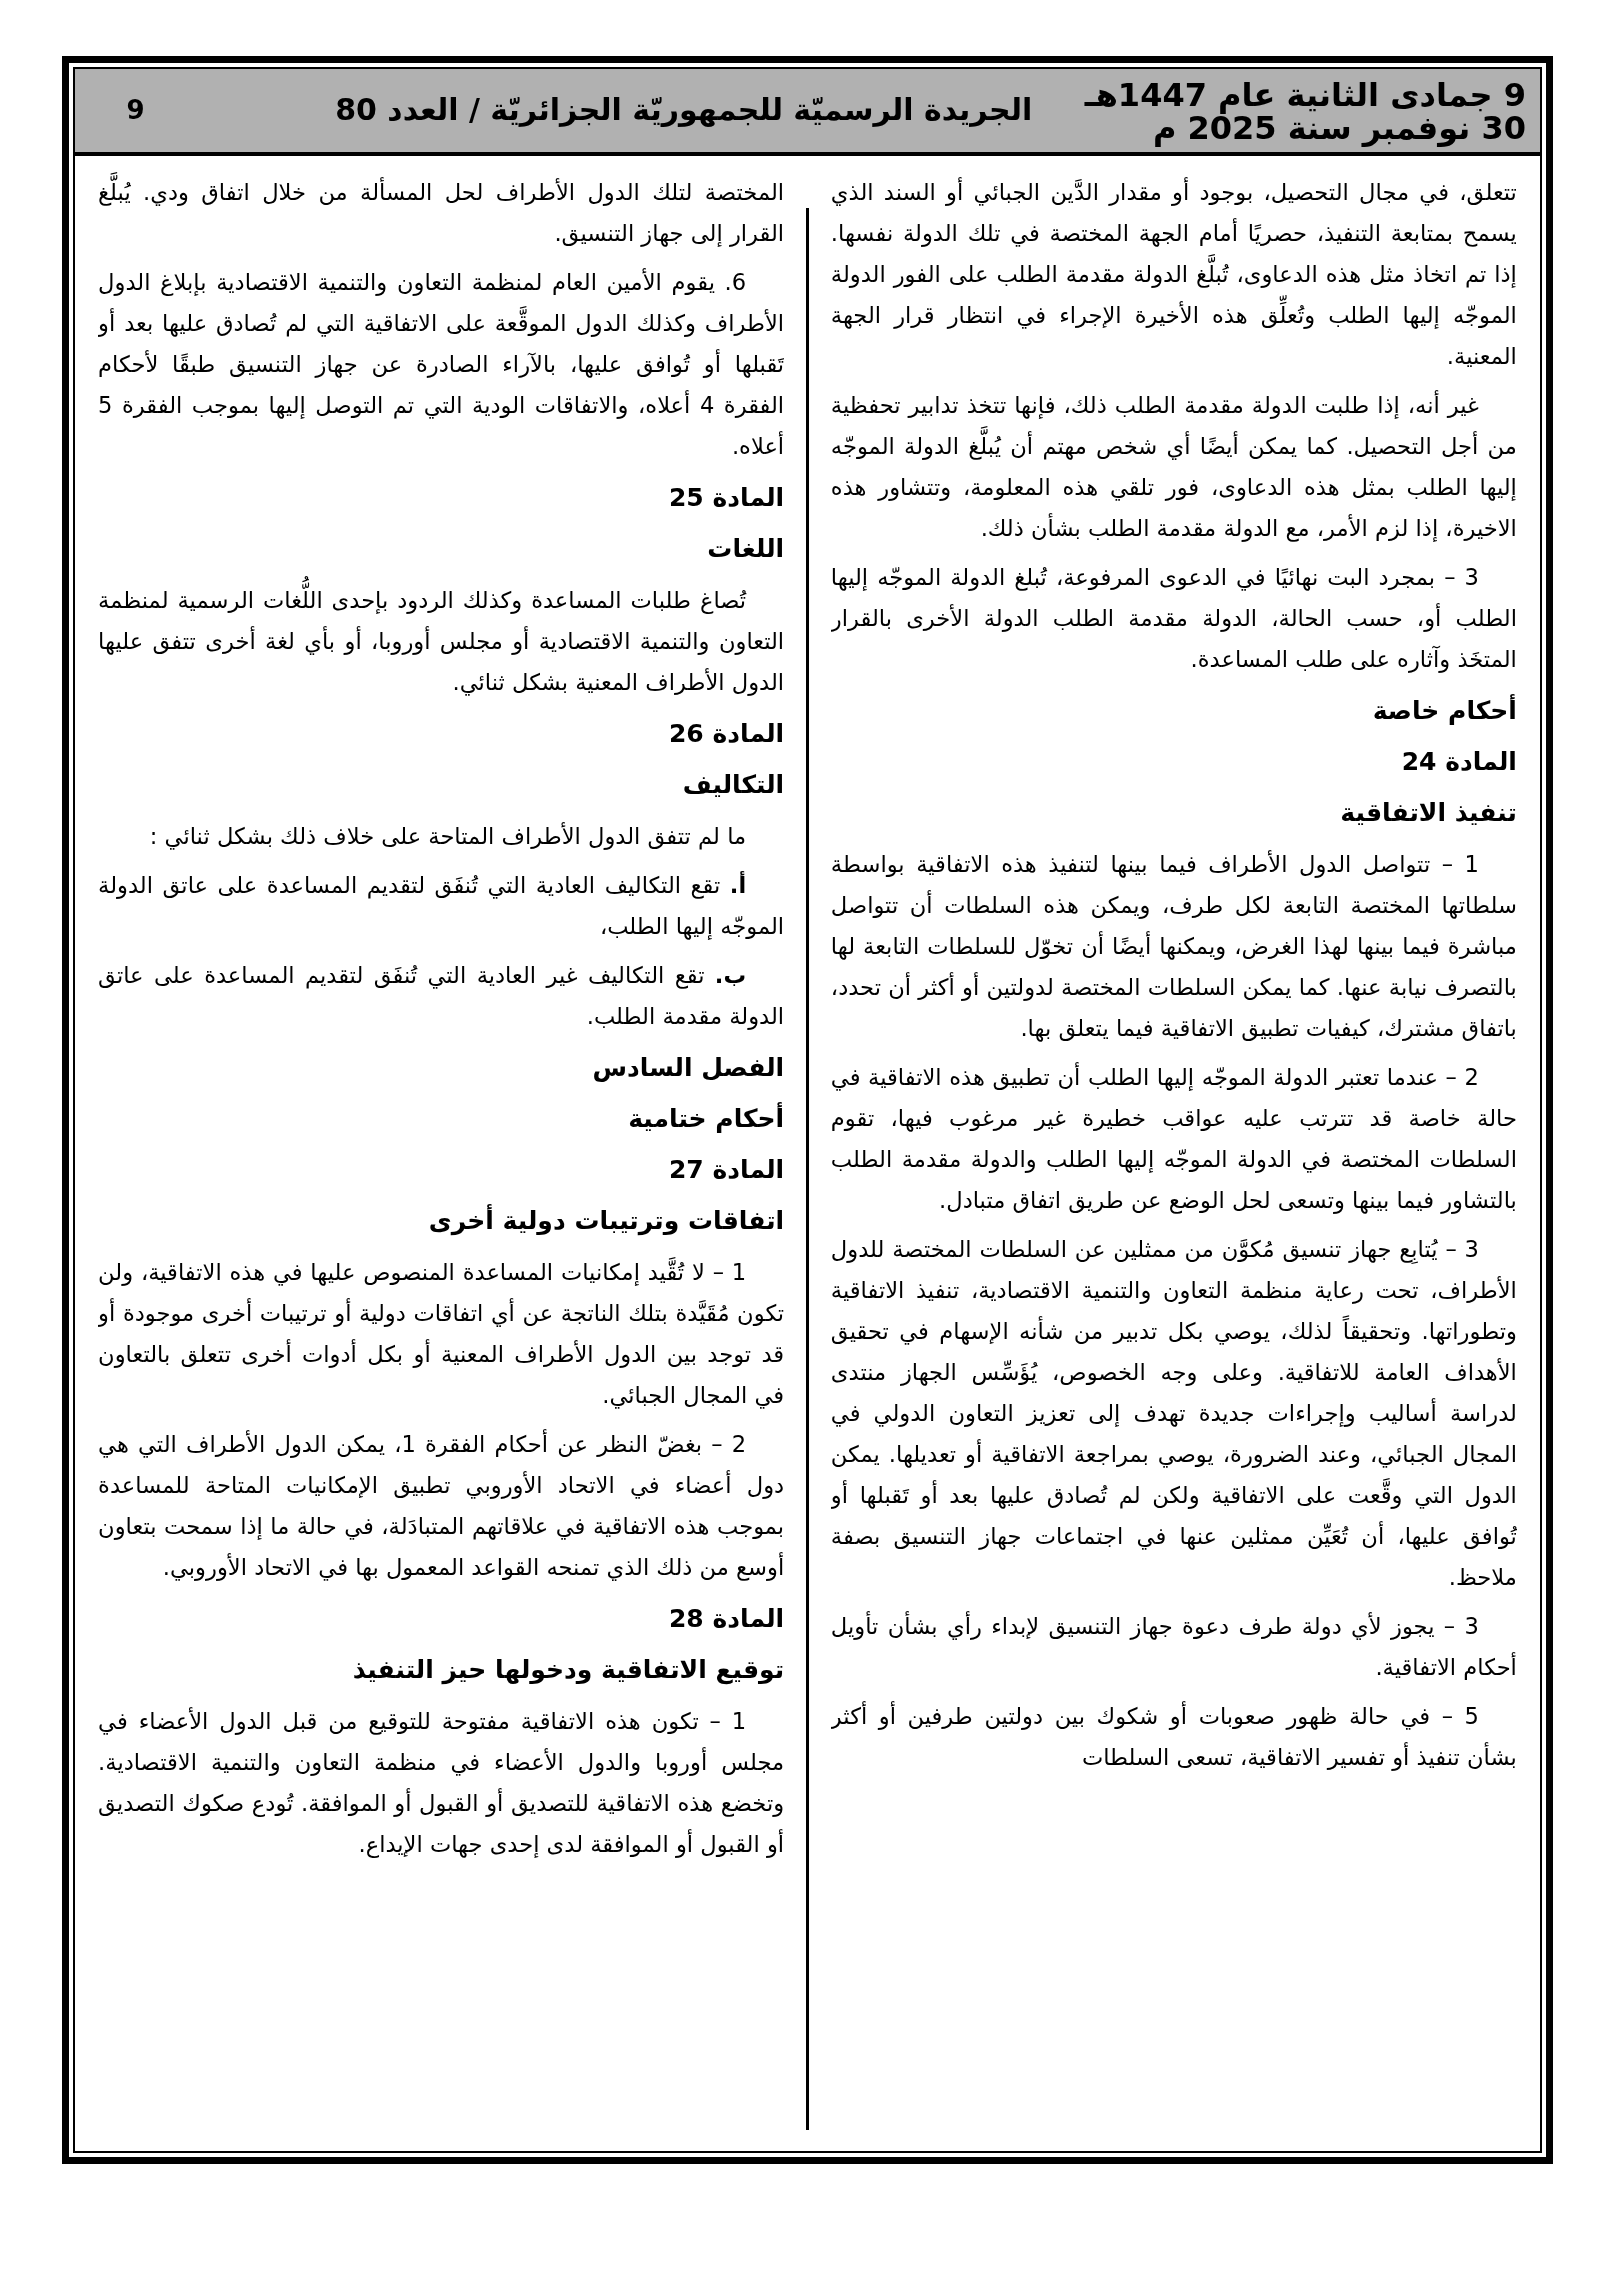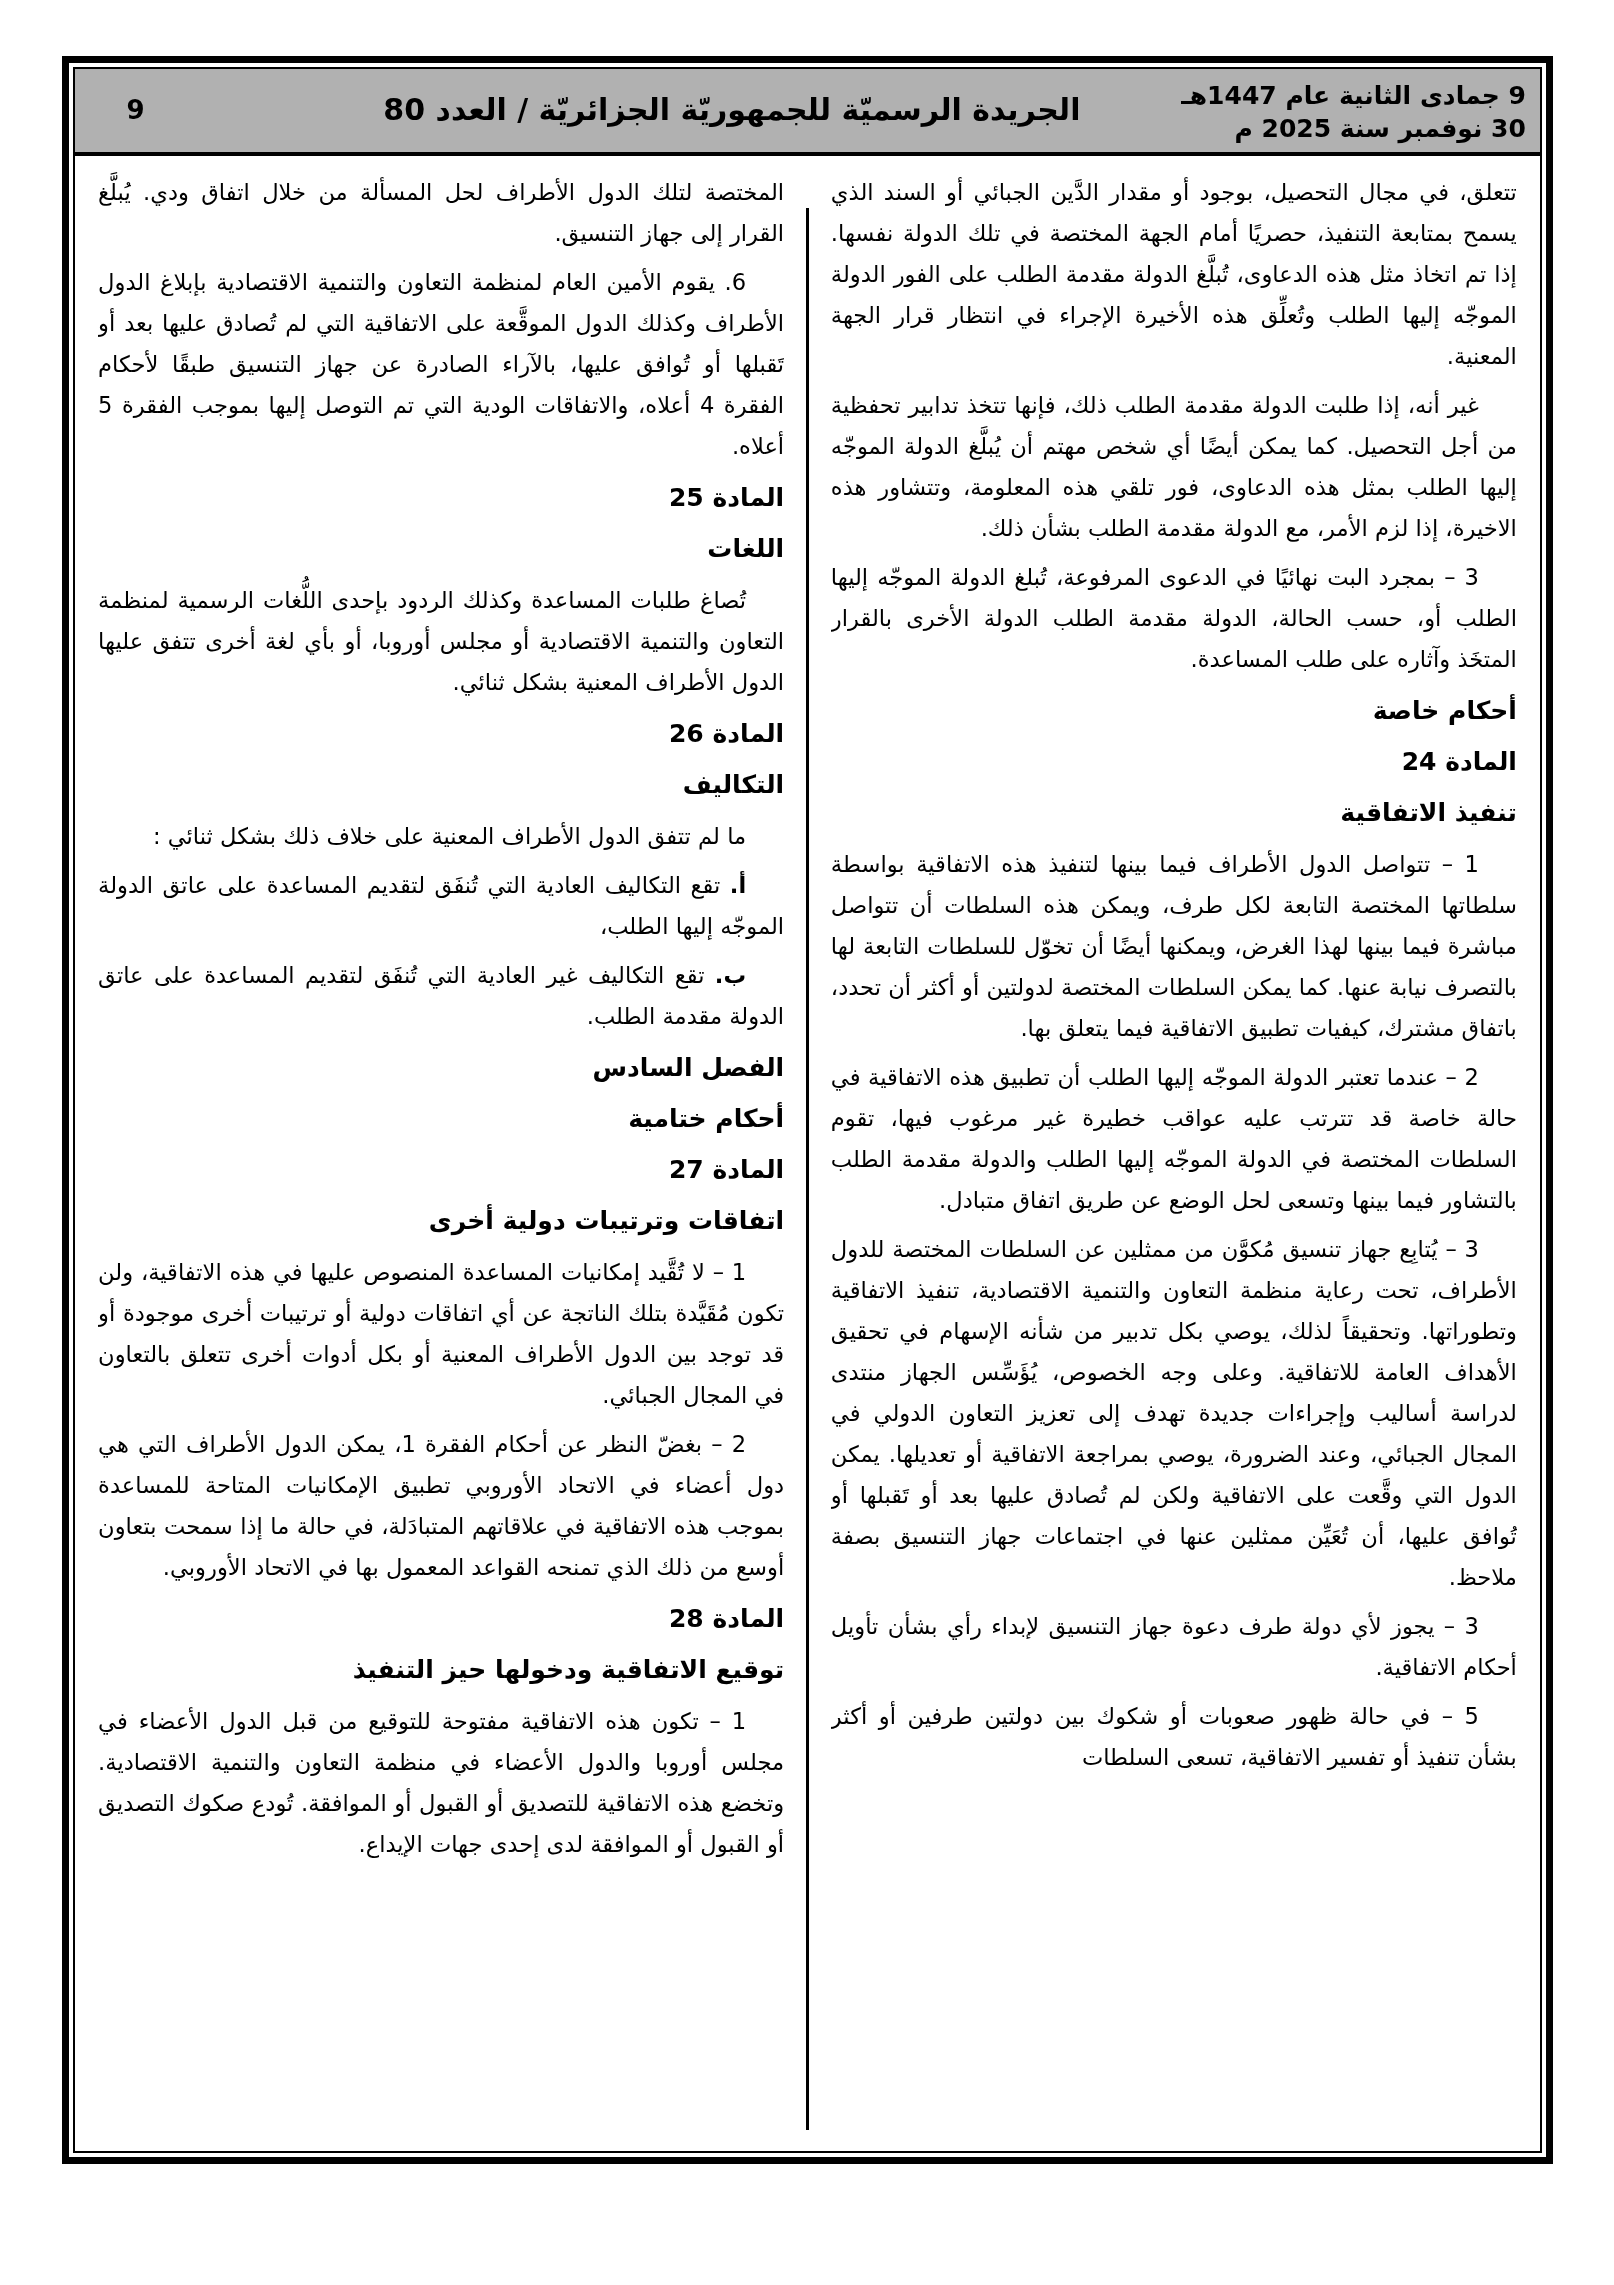--- a/index.html
+++ b/index.html
@@ -34,21 +34,21 @@
     background:#b1b1b1;
     border-bottom:4.5px solid #000;
     display:flex;
     align-items:center;
     overflow:hidden;
   }
   .hdr-dates {
     flex:0 0 299px;
     padding:3.6px 14.5px 0 0;
     font-weight:bold;
-    font-size:25px;
+    font-size:32px;
     line-height:33px;
     white-space:nowrap;
   }
   .hdr-title {
     flex:1 1 auto;
     text-align:center;
     font-weight:bold;
     font-size:30px;
     line-height:34px;
     white-space:nowrap;
@@ -129,21 +129,21 @@
             </div>
           <div class="divider"></div>
           <div class="col" id="col-left">
               <p class="para">المختصة لتلك الدول الأطراف لحل المسألة من خلال اتفاق ودي. يُبلَّغ القرار إلى جهاز التنسيق.</p>
               <p class="para indent">6. يقوم الأمين العام لمنظمة التعاون والتنمية الاقتصادية بإبلاغ الدول الأطراف وكذلك الدول الموقَّعة على الاتفاقية التي لم تُصادق عليها بعد أو تَقبلها أو تُوافق عليها، بالآراء الصادرة عن جهاز التنسيق طبقًا لأحكام الفقرة 4 أعلاه، والاتفاقات الودية التي تم التوصل إليها بموجب الفقرة 5 أعلاه.</p>
               <div class="heading">المادة 25</div>
               <div class="heading">اللغات</div>
               <p class="para indent">تُصاغ طلبات المساعدة وكذلك الردود بإحدى اللُّغات الرسمية لمنظمة التعاون والتنمية الاقتصادية أو مجلس أوروبا، أو بأي لغة أخرى تتفق عليها الدول الأطراف المعنية بشكل ثنائي.</p>
               <div class="heading">المادة 26</div>
               <div class="heading">التكاليف</div>
-              <p class="para indent">ما لم تتفق الدول الأطراف المعنية على خلاف ذلك بشكل ثنائي :</p>
+              <p class="para indent">ما لم تتفق الدول الأطراف المتاحة على خلاف ذلك بشكل ثنائي :</p>
               <p class="para indent"><b>أ.</b> تقع التكاليف العادية التي تُنفَق لتقديم المساعدة على عاتق الدولة الموجّه إليها الطلب،</p>
               <p class="para indent"><b>ب.</b> تقع التكاليف غير العادية التي تُنفَق لتقديم المساعدة على عاتق الدولة مقدمة الطلب.</p>
               <div class="heading">الفصل السادس</div>
               <div class="heading">أحكام ختامية</div>
               <div class="heading">المادة 27</div>
               <div class="heading">اتفاقات وترتيبات دولية أخرى</div>
               <p class="para indent">1 – لا تُقَّيد إمكانيات المساعدة المنصوص عليها في هذه الاتفاقية، ولن تكون مُقَيَّدة بتلك الناتجة عن أي اتفاقات دولية أو ترتيبات أخرى موجودة أو قد توجد بين الدول الأطراف المعنية أو بكل أدوات أخرى تتعلق بالتعاون في المجال الجبائي.</p>
               <p class="para indent">2 – بغضّ النظر عن أحكام الفقرة 1، يمكن الدول الأطراف التي هي دول أعضاء في الاتحاد الأوروبي تطبيق الإمكانيات المتاحة للمساعدة بموجب هذه الاتفاقية في علاقاتهم المتبادَلة، في حالة ما إذا سمحت بتعاون أوسع من ذلك الذي تمنحه القواعد المعمول بها في الاتحاد الأوروبي.</p>
               <div class="heading">المادة 28</div>
               <div class="heading">توقيع الاتفاقية ودخولها حيز التنفيذ</div>

